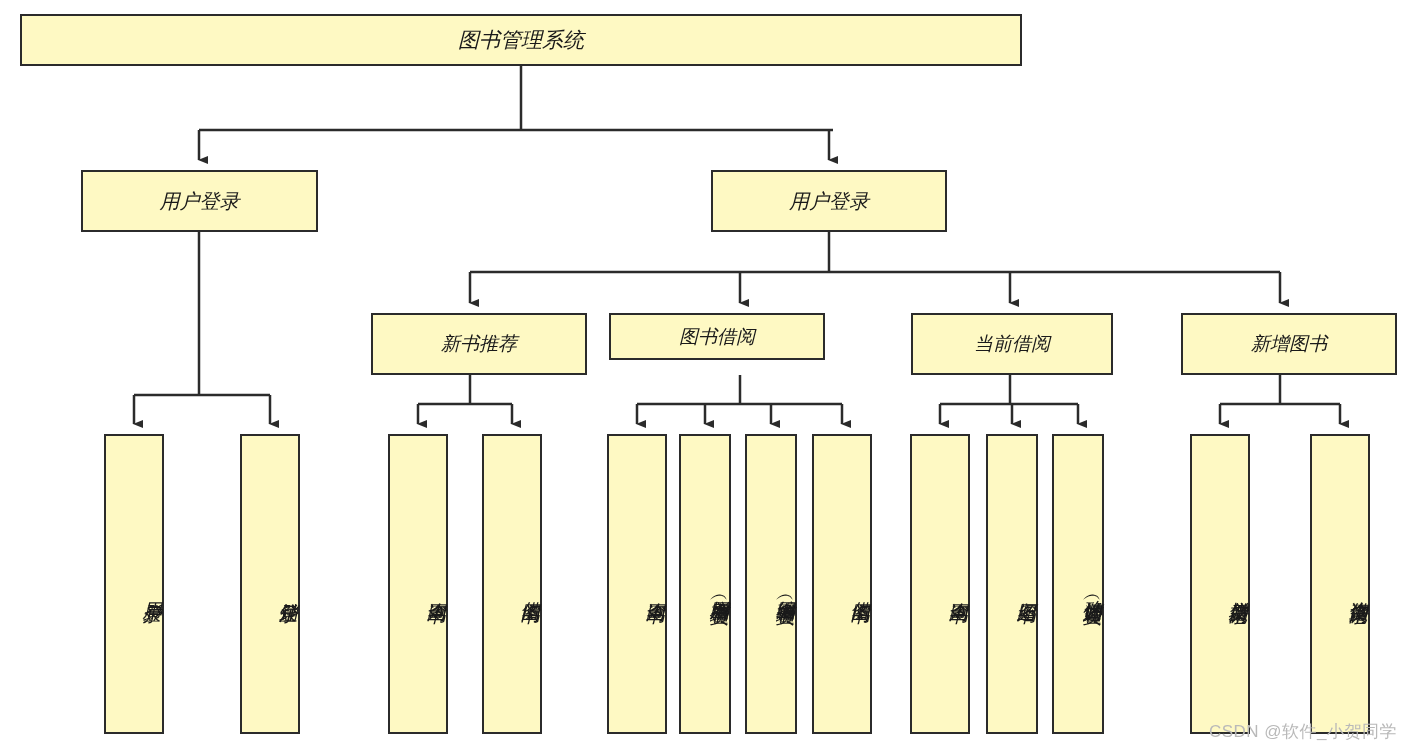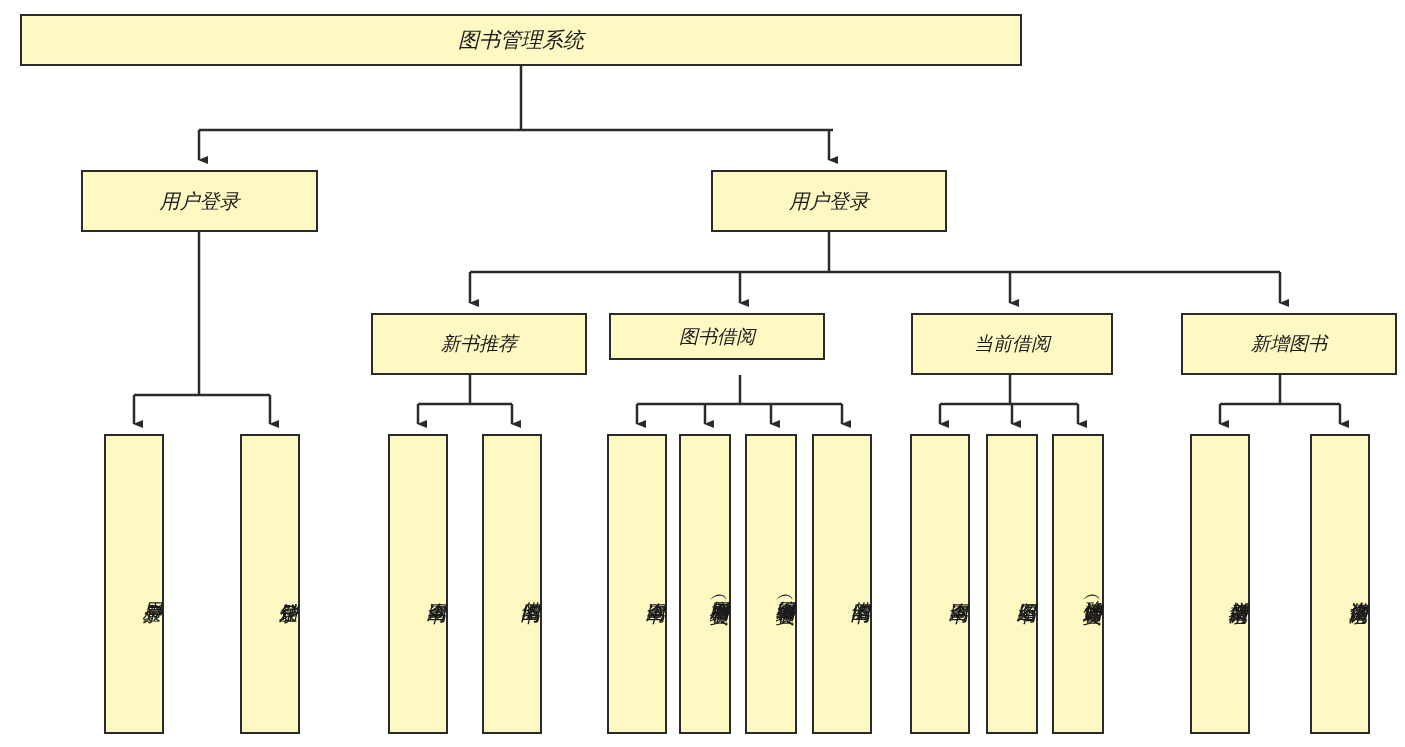--- a/index.html
+++ b/index.html
@@ -203,14 +203,15 @@
   </div>
 
   <div class="node leaf" style="left:1190px; top:434px; width:60px; height:300px;">
     <span class="lbl">新增借阅记录</span>
   </div>
 
   <div class="node leaf" style="left:1310px; top:434px; width:60px; height:300px;">
     <span class="lbl">查询借阅记录</span>
   </div>
 
+  <div class="watermark">CSDN @软件_小贺同学</div>
 
 </div>
 
 </body></html>

